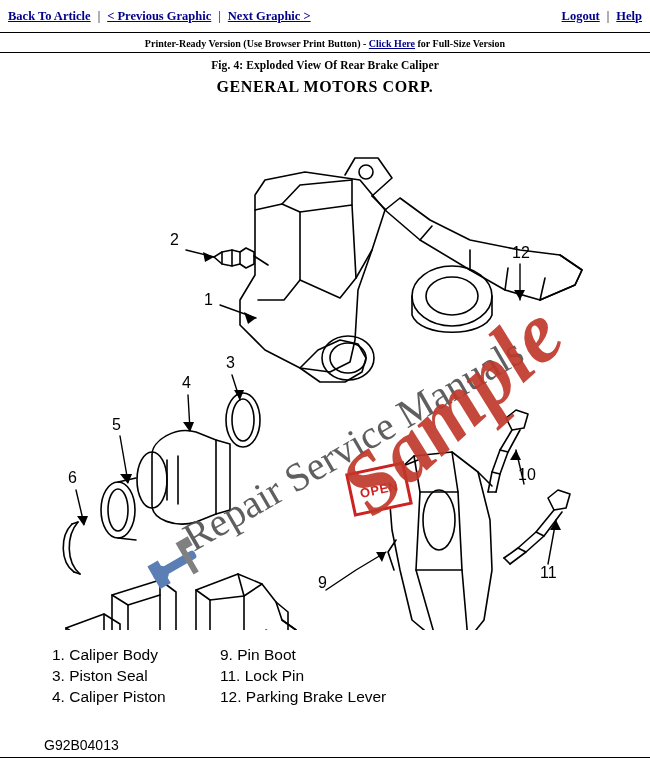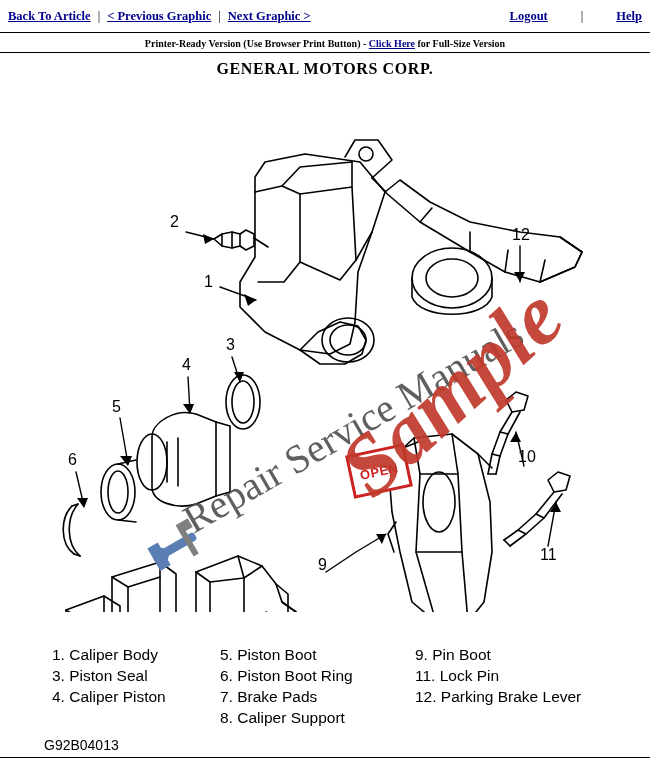--- a/index.html
+++ b/index.html
@@ -35,21 +35,20 @@
   }
   .nav-left {
     display: flex;
     align-items: center;
     gap: 0px;
   }
   .nav-right {
     margin-left: auto;
     display: flex;
     align-items: center;
-    gap: 26px;
   }
   .navlink {
     color: #00008B;
     text-decoration: underline;
     cursor: pointer;
     white-space: nowrap;
     font-weight: bold;
     font-size: 12.5px;
   }
   .nav-sep {
@@ -193,20 +192,21 @@
       <span class="navlink">Logout</span>
       <span class="nav-sep">|</span>
       <span class="navlink">Help</span>
     </div>
   </div>
 
   <div class="printer-bar">
     <span class="plain">Printer-Ready Version (Use Browser Print Button) - </span><span class="click">Click Here</span><span class="plain"> for Full-Size Version</span>
   </div>
 
+  <div class="fig-caption">Fig. 4: Exploded View Of Rear Brake Caliper</div>
   <div class="fig-corp">GENERAL MOTORS CORP.</div>
 
   <div class="drawing">
 
     <svg width="650" height="530" viewBox="0 0 650 530">
       <g fill="none" stroke="#000" stroke-width="1.6" stroke-linejoin="round" stroke-linecap="round">
 
         <path d="M255 95 L255 175 L240 200 L240 225 L265 250 L300 268 L330 272 L350 262 L355 240
                  L358 190 L372 150 L385 110 L360 80 L305 72 L265 80 Z" fill="#ffffff"></path>
         <path d="M255 110 L282 104 L300 112 L300 180 L284 200 L258 200"></path>
@@ -379,26 +379,20 @@
 
     <div class="sample-text" style="left:320px; top:360px; transform: rotate(-42deg);">Sample</div>
   </div>
 
   <div class="legend">
     <div class="legend-col c1">
       <div class="legend-item">1. Caliper Body</div>
       <div class="legend-item">3. Piston Seal</div>
       <div class="legend-item">4. Caliper Piston</div>
     </div>
-    <div class="legend-col c2">
-      <div class="legend-item">5. Piston Boot</div>
-      <div class="legend-item">6. Piston Boot Ring</div>
-      <div class="legend-item">7. Brake Pads</div>
-      <div class="legend-item">8. Caliper Support</div>
-    </div>
     <div class="legend-col c3">
       <div class="legend-item">9. Pin Boot</div>
       <div class="legend-item">11. Lock Pin</div>
       <div class="legend-item">12. Parking Brake Lever</div>
     </div>
   </div>
 
   <div class="figure-id">G92B04013</div>
   <div class="bottom-rule"></div>
 

